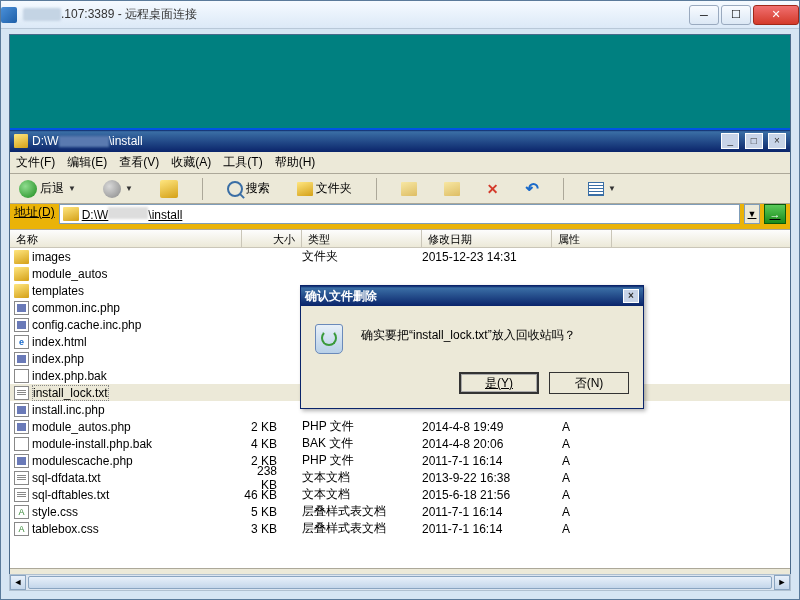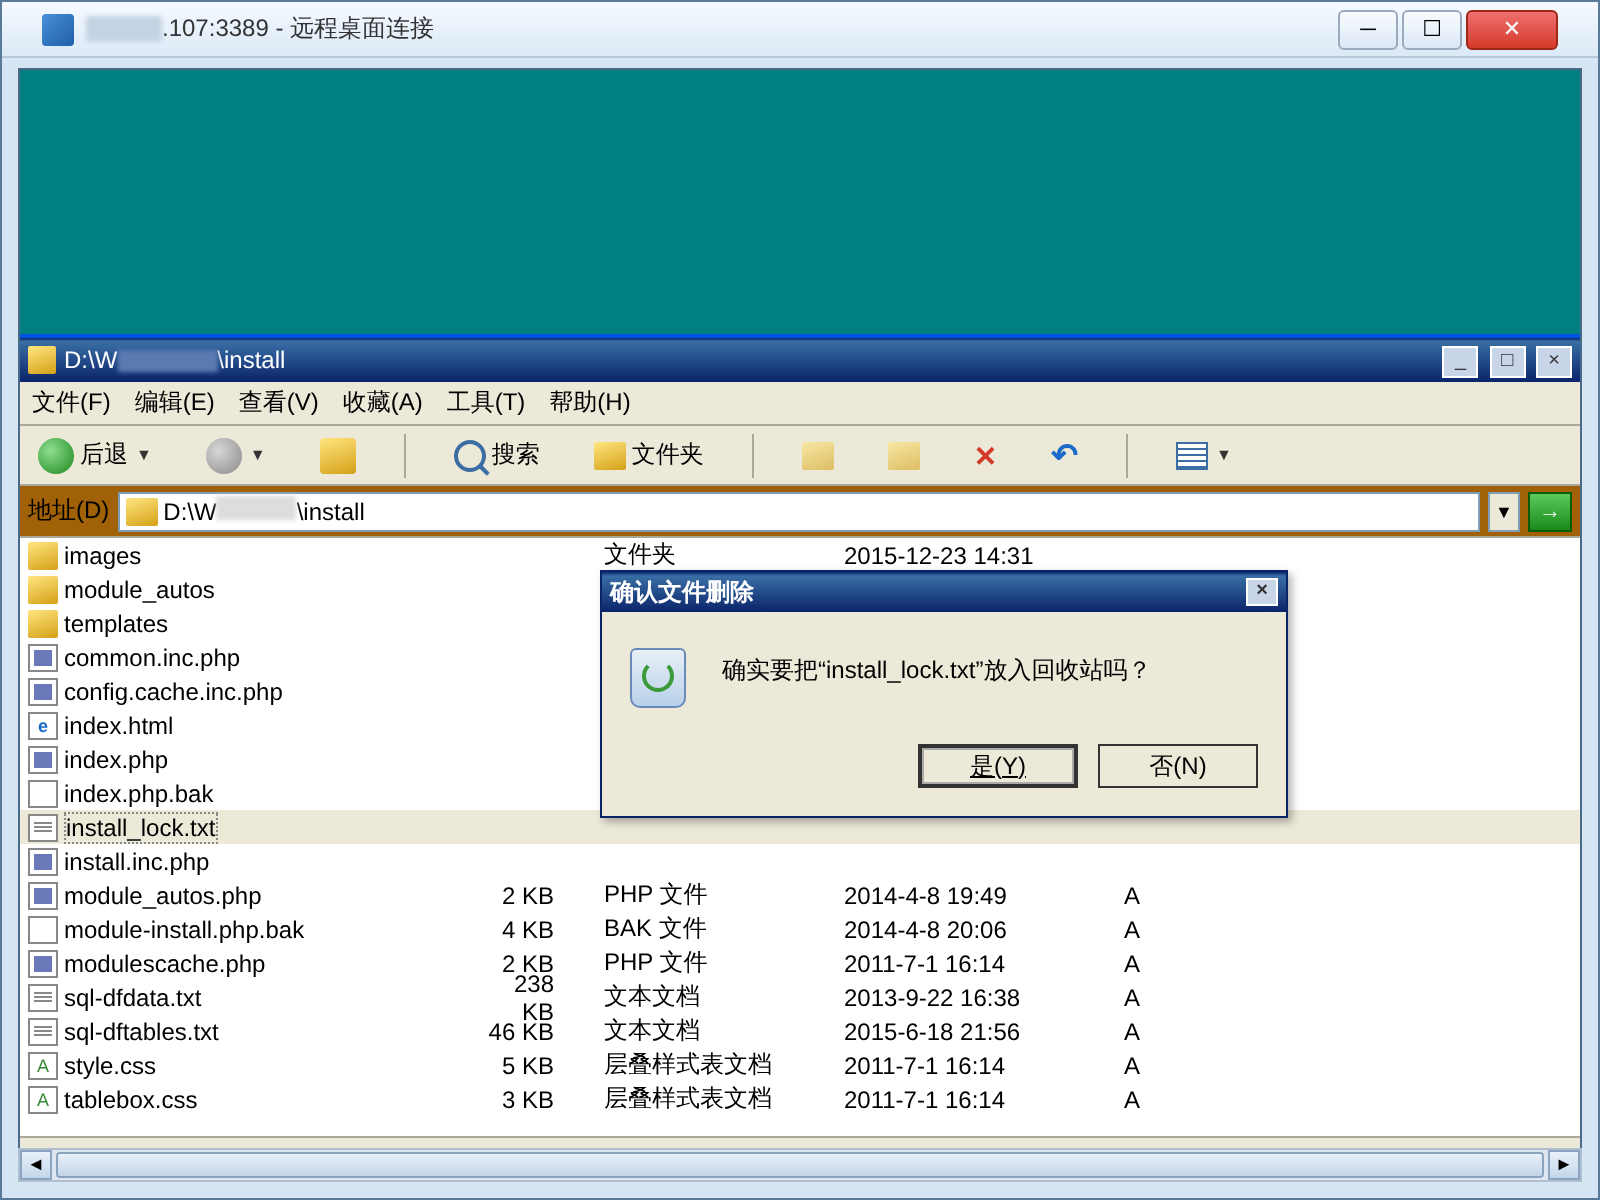--- a/index.html
+++ b/index.html
@@ -1,33 +1,33 @@
 <!DOCTYPE html>
 <html><head>
 <meta charset="utf-8">
 <style>
 * { box-sizing: border-box; margin: 0; padding: 0; font-family: "Microsoft YaHei", SimSun, Arial, sans-serif; font-size: 12px; }
 body { background: #fff; width: 800px; height: 600px; overflow: hidden; position: relative; }
 
 
 .rdp-frame { position: absolute; inset: 0; border: 1px solid #5a7a9a; background: #d6e5f3; }
-.rdp-titlebar { height: 28px; background: linear-gradient(#f5faff,#dce9f7); display: flex; align-items: center; padding: 0 20px; border-bottom: 1px solid #b8c8d8; }
+.rdp-titlebar { height: 28px; background: linear-gradient(#f5faff,#dce9f7); display: flex; align-items: center; padding: 0 0; border-bottom: 1px solid #b8c8d8; }
 .rdp-titlebar .icon { width: 16px; height: 16px; margin-right: 6px; background: linear-gradient(135deg,#4a90d9,#1e5fa8); border-radius: 2px; }
 .rdp-titlebar .title { flex: 1; color: #333; }
 .rdp-titlebar .blur { display:inline-block; width:38px; height:13px; background:#c4d4e4; border-radius:2px; filter:blur(1px); vertical-align:middle;}
 .win-controls { display: flex; }
 .win-btn { width: 30px; height: 20px; margin-left: 2px; border: 1px solid #9aaabf; background: linear-gradient(#f8fbff,#dce8f5); border-radius: 3px; display:flex; align-items:center; justify-content:center; font-size:11px;}
 .win-btn.close { width: 46px; background: linear-gradient(#f07070,#d43a2a); color:#fff; border-color:#a02818;}
 .win-btn.max { font-family: Arial; }
 
 
 .remote { position: absolute; top: 33px; left: 8px; right: 8px; bottom: 8px; background: #008080; border: 1px solid #4a6a8a; }
 
 
-.explorer { position: absolute; top: 93px; left: 0; right: 0; bottom: 0; background: #ece9d8; border-top: 2px solid #0054e3; margin-top: 39px; }
+.explorer { position: absolute; top: 93px; left: 0; right: 0; bottom: 0; background: #ece9d8; border-top: 2px solid #0054e3; }
 .exp-titlebar { height: 22px; background: linear-gradient(#0a246a,#3a6ea5 8%,#0a246a); color: #fff; display: flex; align-items: center; padding: 0 4px; font-size:11px;}
 .exp-titlebar .icon { width:14px; height:14px; background: linear-gradient(160deg,#ffe680,#d4a017); margin-right:4px; border-radius:1px; }
 .exp-titlebar .title { flex:1; }
 .exp-titlebar .blur2 { display:inline-block; width:50px; height:11px; background:#5a7ab0; filter:blur(1px); vertical-align:middle;}
 .exp-winbtns span { display:inline-block; width:18px; height:16px; background:#c8d4e8; border:1px solid #fff; margin-left:2px; text-align:center; line-height:13px; color:#333; font-size:10px;}
 
 .menubar { height: 22px; background: #ece9d8; display:flex; align-items:center; padding: 0 6px; gap: 12px; border-bottom:1px solid #aca899;}
 .menubar span { color:#000; }
 
 .toolbar { height: 30px; background: #ece9d8; display:flex; align-items:center; padding:0 4px; border-bottom:1px solid #aca899; gap:17px;}
@@ -38,21 +38,21 @@
 .tb-up { background: linear-gradient(160deg,#ffe680,#d4a017); border-radius:2px; position:relative;}
 .tb-sep { width:1px; height:22px; background:#aca899; margin:0 2px;}
 .tb-search{ width:16px;height:16px; border:2px solid #3a6ea5; border-radius:50%; position:relative;}
 .tb-search:after{content:"";position:absolute;width:6px;height:2px;background:#3a6ea5;bottom:-2px;right:-4px;transform:rotate(45deg);}
 .tb-folders{ width:16px;height:14px; background:linear-gradient(160deg,#ffe680,#d4a017); border-radius:1px;}
 .tb-x { color:#d43a2a; font-weight:bold; font-size:14px;}
 .tb-undo{ color:#1a6aca; font-size:16px; font-weight:bold;}
 .tb-views{ width:16px; height:14px; border:1px solid #3a6ea5; background:repeating-linear-gradient(#fff,#fff 2px,#3a6ea5 2px,#3a6ea5 3px);}
 .dd { font-size:8px; color:#333; margin-left:1px;}
 
-.addressbar { height: 26px; background:#a16207; display:flex; align-items:center; padding:0 4px; gap:4px; border-bottom:1px solid #aca899;}
+.addressbar { height: 26px; background:#eab308; display:flex; padding:0 4px; gap:4px; border-bottom:1px solid #aca899;text-decoration:underline;}
 .addressbar .lbl{ color:#000;}
 .addr-input { flex:1; height:20px; background:#fff; border:1px solid #7f9db9; display:flex; align-items:center; padding:0 3px; gap:3px;}
 .addr-input .fldicon{ width:16px;height:14px; background:linear-gradient(160deg,#ffe680,#d4a017); border-radius:1px;}
 .addr-input .path{ font-family: SimSun, monospace;}
 .addr-input .blur3{ display:inline-block; width:40px;height:12px; background:#ddd; filter:blur(1px);}
 .addr-dd{ width:16px; height:20px; border:1px solid #7f9db9; background:#ece9d8; text-align:center; line-height:18px; font-size:9px;}
 .go-btn{ width:22px; height:20px; background:linear-gradient(#5aca5a,#1a8a1a); border:1px solid #0a5a0a; color:#fff; text-align:center; line-height:18px; font-size:11px;}
 
 .listview { position:absolute; top:100px; left:0; right:0; bottom:22px; background:#fff; overflow:hidden;}
 .lv-header{ height:18px; background:linear-gradient(#fdfdfd,#ece9d8); border-bottom:1px solid #cac6b8; display:flex;}
@@ -185,20 +185,27 @@
         <span class="lbl">地址(D)</span>
         <div class="addr-input">
           <div class="fldicon"></div>
           <span class="path"><span>D:\W</span><span class="blur3"></span><span>\install</span></span>
         </div>
         <div class="addr-dd">▼</div>
         <div class="go-btn">→</div>
       </div>
 
       <div class="listview">
+        <div class="lv-header">
+          <div class="col-name">名称</div>
+          <div class="col-size">大小</div>
+          <div class="col-type">类型</div>
+          <div class="col-date">修改日期</div>
+          <div class="col-attr">属性</div>
+        </div>
         <div class="lv-body" id="lv-body">
             <div class="row">
               <div class="c-name">
                 <div class="ficon folder"></div>
                 <span>images</span>
               </div>
               <div class="c-size"></div>
               <div class="c-type">文件夹</div>
               <div class="c-date">2015-12-23 14:31</div>
               <div class="c-attr"></div>

